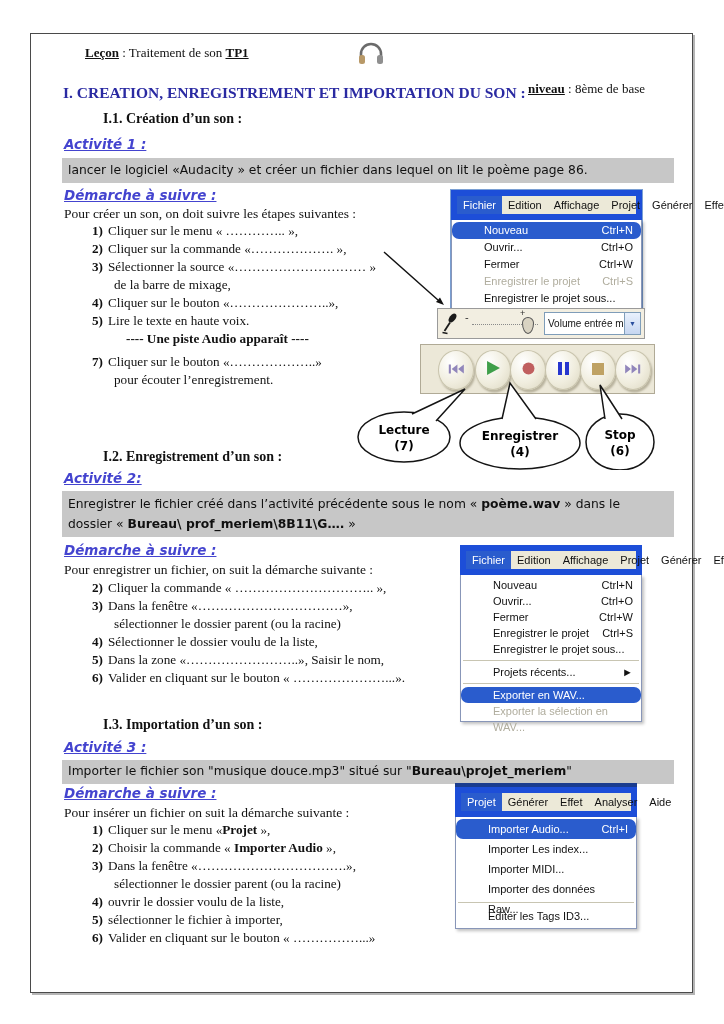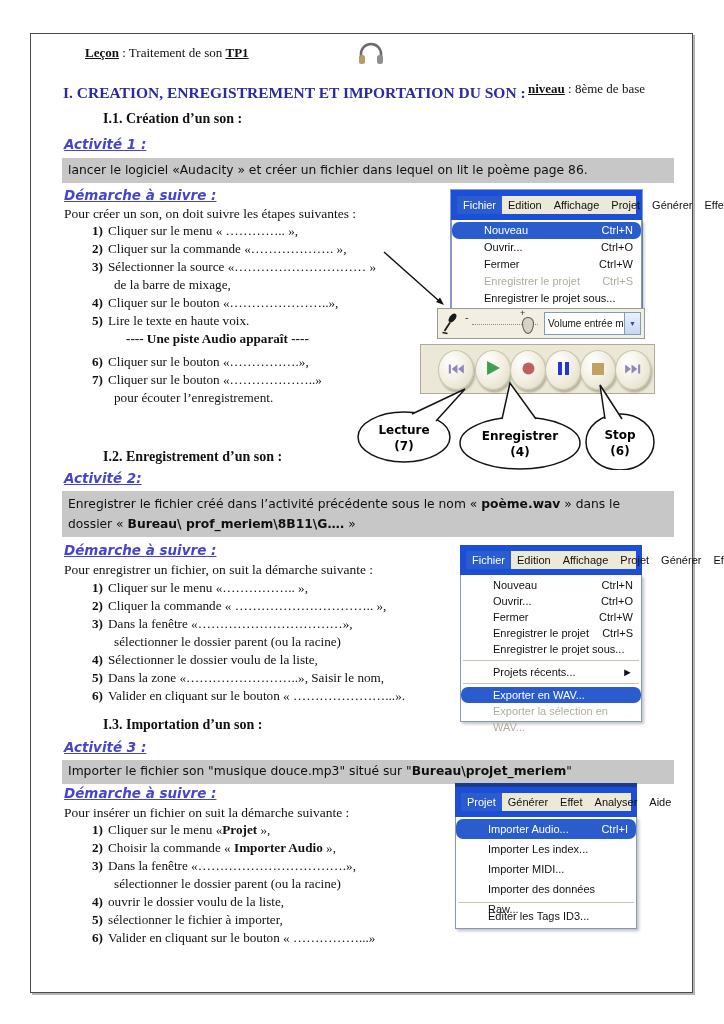--- a/index.html
+++ b/index.html
@@ -99,21 +99,20 @@
 <div id="dem1" class="abs act">Démarche à suivre :</div>
 <div id="intro1" class="abs intro">Pour créer un son, on doit suivre les étapes suivantes :</div>
 <div id="steps1" class="abs steps">
     <div class="srow"><span class="snum">1)</span><span>Cliquer sur le menu « ………….. »,</span></div>
     <div class="srow"><span class="snum">2)</span><span>Cliquer sur la commande «………………. »,</span></div>
     <div class="srow"><span class="snum">3)</span><span>Sélectionner la source «………………………… »</span></div>
     <div class="scont">de la barre de mixage,</div>
     <div class="srow"><span class="snum">4)</span><span>Cliquer sur le bouton «…………………..»,</span></div>
     <div class="srow"><span class="snum">5)</span><span>Lire le texte en haute voix.</span></div>
     <div class="snote">---- Une piste Audio apparaît ----</div>
-    <div class="srow"><span class="snum">6)</span><span>Cliquer sur le bouton «…………….»,</span></div>
     <div class="srow"><span class="snum">7)</span><span>Cliquer sur le bouton «………………..»</span></div>
     <div class="scont">pour écouter l’enregistrement.</div>
   </div>
 
 <div id="menu1" class="abs xpmenu">
     <div class="mbar">
       <span class="active">Fichier</span>
       <span>Edition</span>
       <span>Affichage</span>
       <span>Projet</span>
@@ -221,21 +220,20 @@
     <text class="btxt" x="270" y="80" text-anchor="middle">(6)</text>
   </g>
 </svg>
 
 <div id="h2" class="abs secH">I.2. Enregistrement d’un son :</div>
 <div id="act2" class="abs act">Activité 2:</div>
 <div id="box2" class="abs graybox"><span>Enregistrer le fichier créé dans l’activité précédente sous le nom « </span><span style="font-weight: bold;">poème.wav</span><span> » dans le dossier « </span><span style="font-weight: bold;">Bureau\ prof_meriem\8B11\G….</span><span> »</span></div>
 <div id="dem2" class="abs act">Démarche à suivre :</div>
 <div id="intro2" class="abs intro">Pour enregistrer un fichier, on suit la démarche suivante :</div>
 <div id="steps2" class="abs steps">
-    <div class="srow"><span class="snum">1)</span><span>Cliquer sur le menu «…………….. »,</span></div>
     <div class="srow"><span class="snum">2)</span><span>Cliquer la commande « ………………………….. »,</span></div>
     <div class="srow"><span class="snum">3)</span><span>Dans la fenêtre «……………………………»,</span></div>
     <div class="scont">sélectionner le dossier parent (ou la racine)</div>
     <div class="srow"><span class="snum">4)</span><span>Sélectionner le dossier voulu de la liste,</span></div>
     <div class="srow"><span class="snum">5)</span><span>Dans la zone «……………………..», Saisir le nom,</span></div>
     <div class="srow"><span class="snum">6)</span><span>Valider en cliquant sur le bouton « …………………...».</span></div>
   </div>
 
 <div id="menu2" class="abs xpmenu">
     <div class="mbar">

